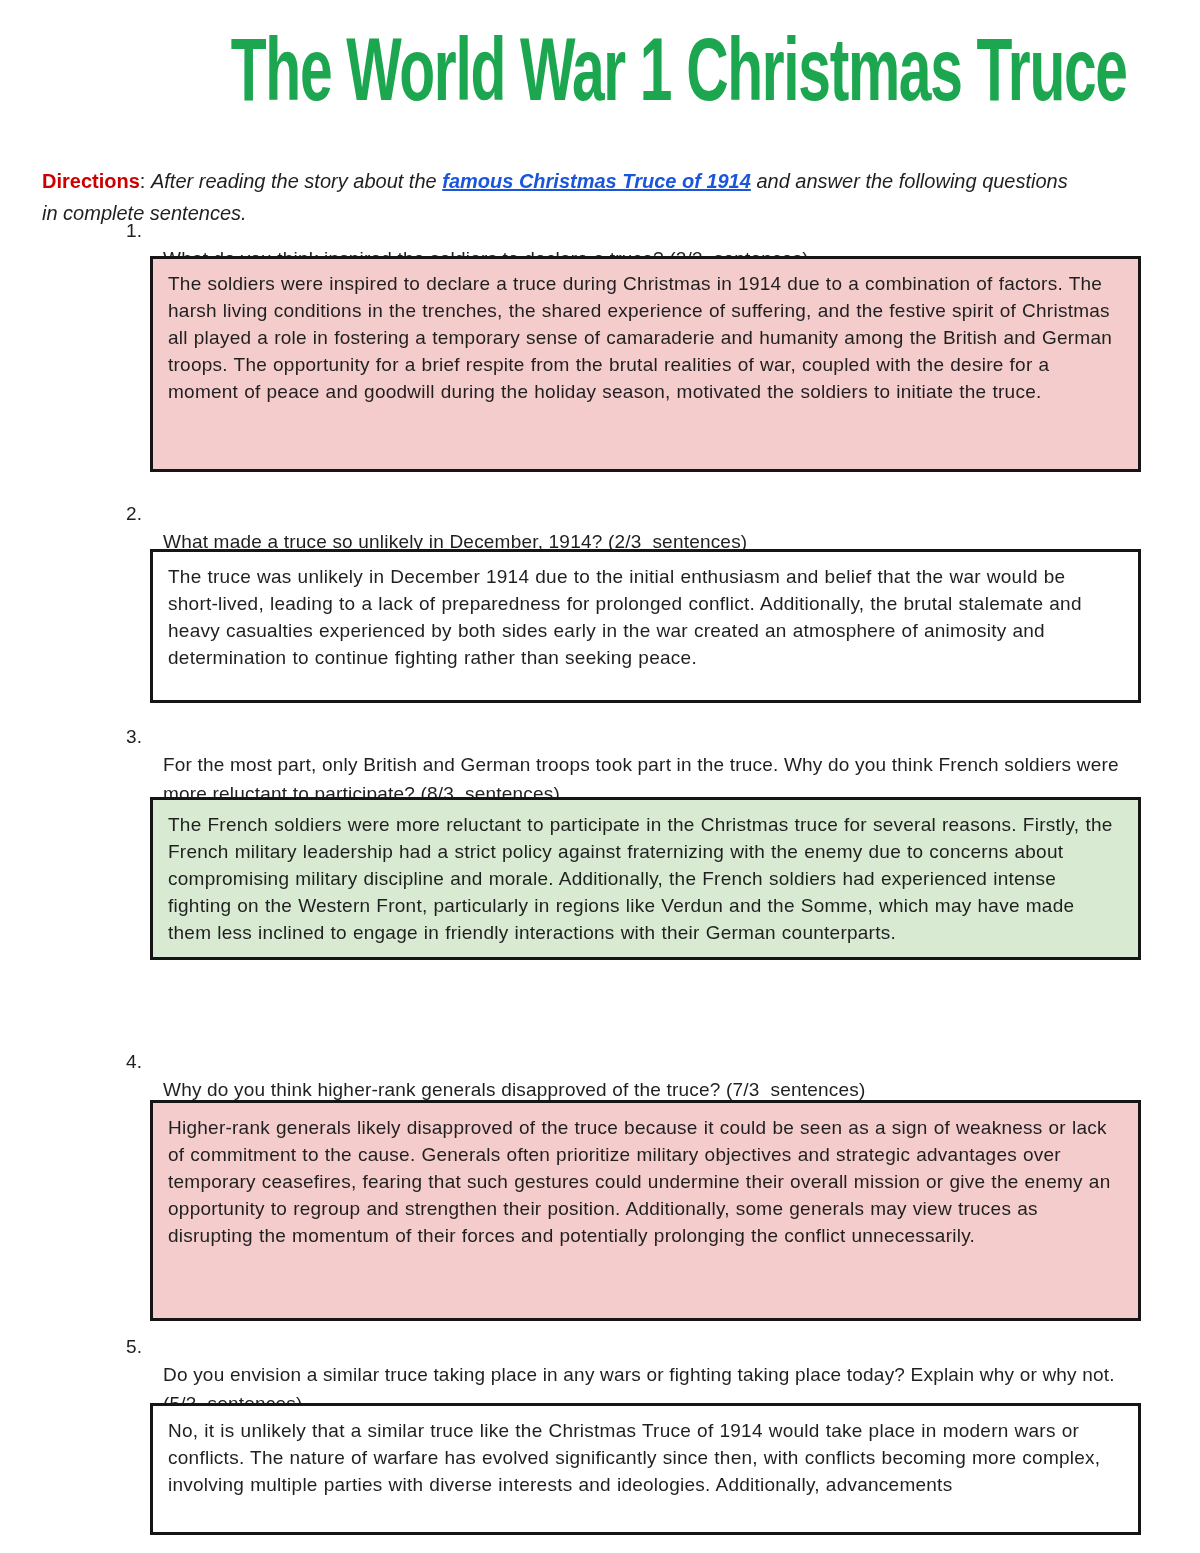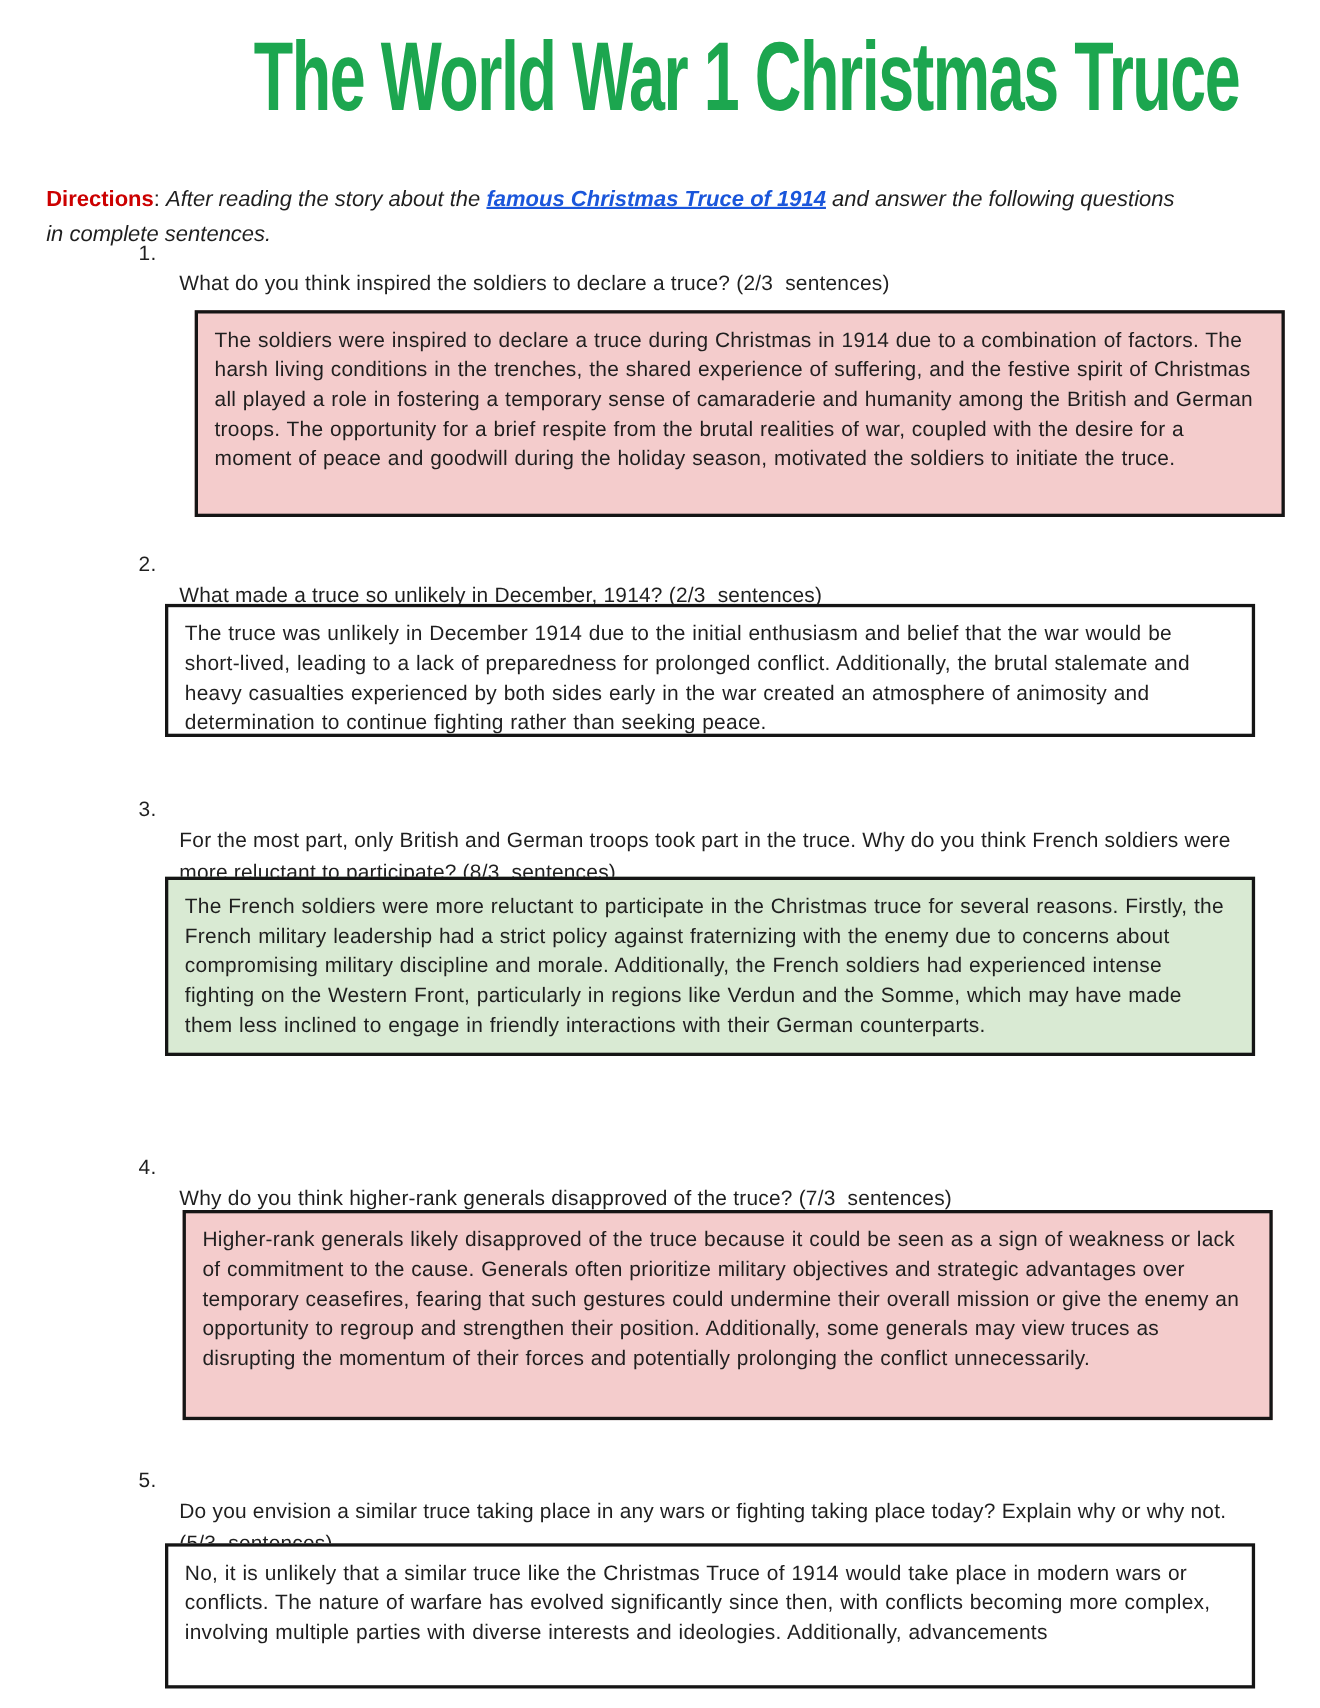--- a/index.html
+++ b/index.html
@@ -46,24 +46,24 @@
   .q5{top:1332px;}
 
   
   .answer-box{
     position:absolute;left:150px;width:991px;
     box-sizing:border-box;border:3px solid #151515;
     padding:11px 22px 0 15px;
     font-size:19px;line-height:27px;letter-spacing:0.25px;word-spacing:0.5px;
     overflow:hidden;
   }
-  .b1{top:282px;height:188px;margin-left:27px;}
-  .b2{top:549px;height:121px;}
+  .b1{top:256px;height:216px;}
+  .b2{top:549px;height:154px;}
   .b3{top:797px;height:163px;}
-  .b4{top:1100px;height:191px;margin-left:16px;}
+  .b4{top:1100px;height:221px;}
   .b5{top:1403px;height:132px;}
 </style>
 </head>
 <body>
 
 <div class="page">
 
   <div class="title-wrap">
     <span class="title-inner" style="color: rgb(28, 166, 79);">The World War 1 Christmas Truce</span>
   </div>

